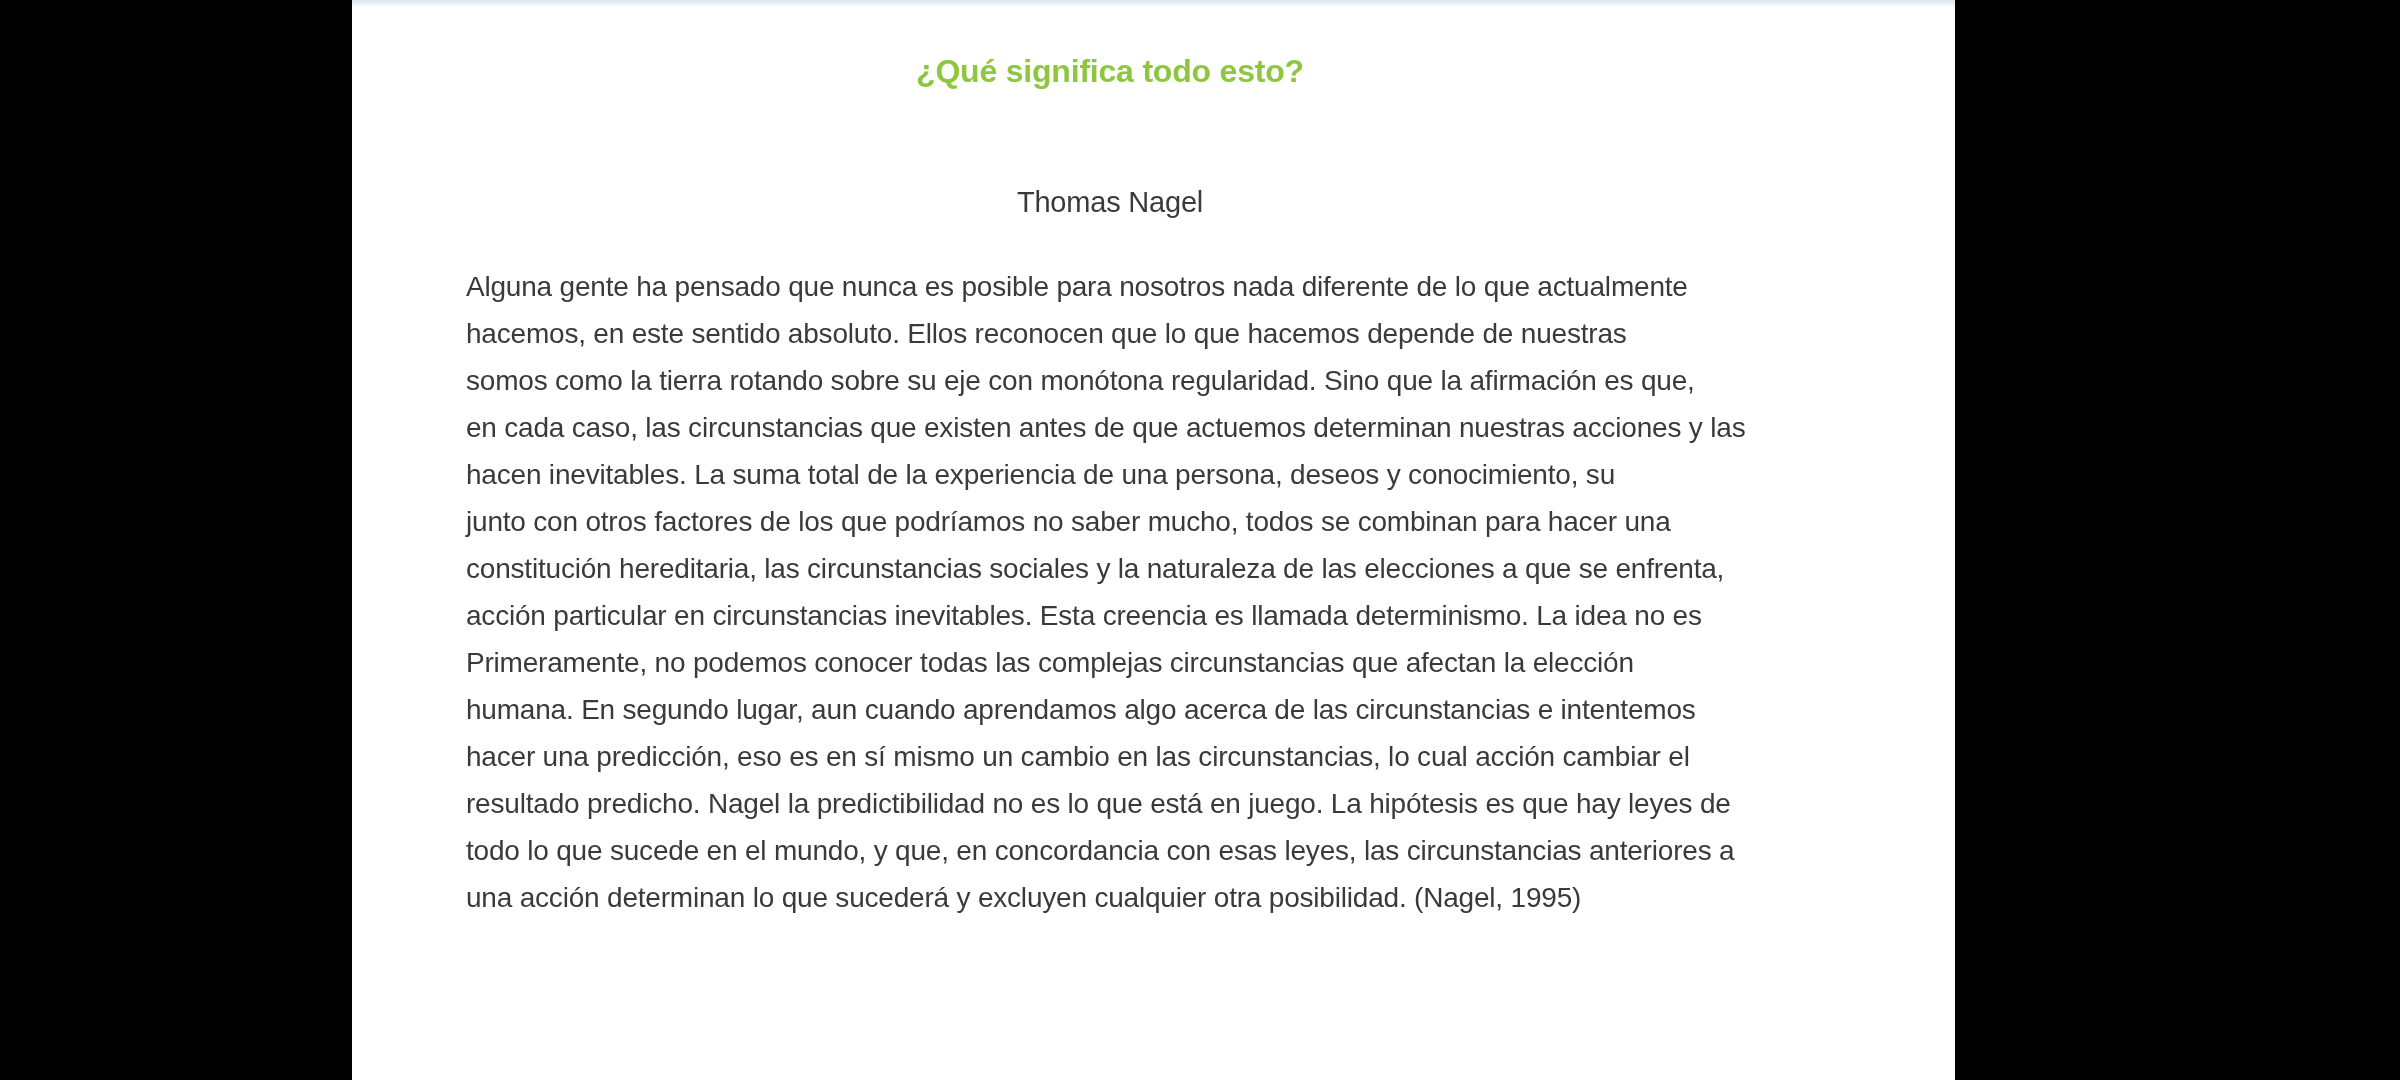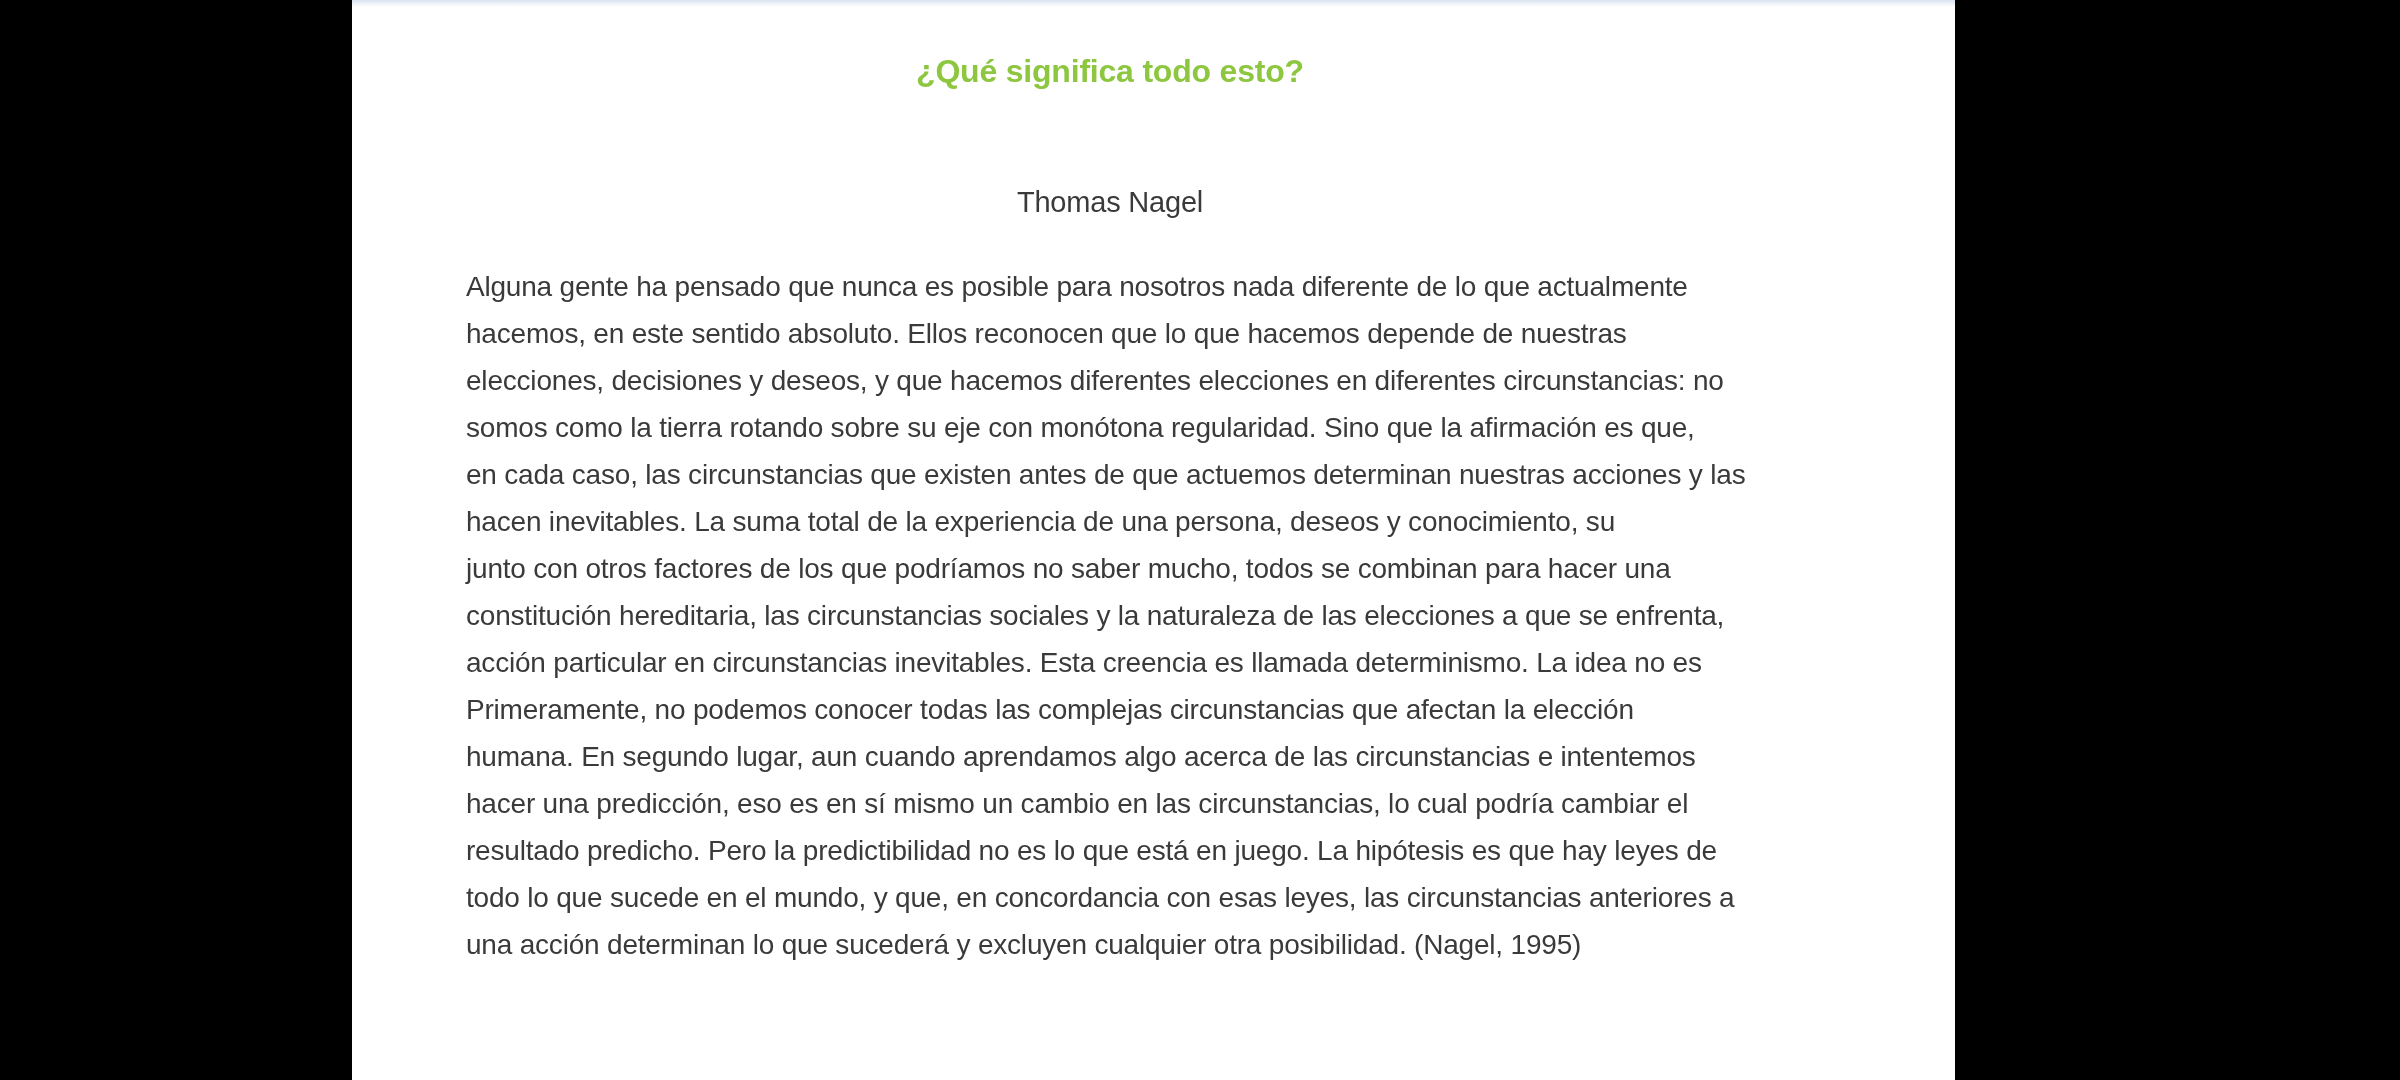--- a/index.html
+++ b/index.html
@@ -92,42 +92,41 @@
         <h1 class="doc-title">¿Qué significa todo esto?</h1>
         <div class="doc-author">Thomas Nagel</div>
       </div>
 
       <div class="doc-paragraph">
 
           <div class="doc-line">Alguna gente ha pensado que nunca es posible para nosotros nada diferente de lo que actualmente</div>
 
           <div class="doc-line">hacemos, en este sentido absoluto. Ellos reconocen que lo que hacemos depende de nuestras</div>
 
-          <div class="doc-line">elecciones, decisiones y deseos, y que hacemos diferentes elecciones en diferentes circunstancias: no</div>
 
           <div class="doc-line">somos como la tierra rotando sobre su eje con monótona regularidad. Sino que la afirmación es que,</div>
 
           <div class="doc-line">en cada caso, las circunstancias que existen antes de que actuemos determinan nuestras acciones y las</div>
 
           <div class="doc-line">hacen inevitables. La suma total de la experiencia de una persona, deseos y conocimiento, su</div>
 
           <div class="doc-line">junto con otros factores de los que podríamos no saber mucho, todos se combinan para hacer una</div>
 
           <div class="doc-line">constitución hereditaria, las circunstancias sociales y la naturaleza de las elecciones a que se enfrenta,</div>
 
           <div class="doc-line">acción particular en circunstancias inevitables. Esta creencia es llamada determinismo. La idea no es</div>
 
 
           <div class="doc-line">Primeramente, no podemos conocer todas las complejas circunstancias que afectan la elección</div>
 
           <div class="doc-line">humana. En segundo lugar, aun cuando aprendamos algo acerca de las circunstancias e intentemos</div>
 
-          <div class="doc-line">hacer una predicción, eso es en sí mismo un cambio en las circunstancias, lo cual podría cambiar el</div>
+          <div class="doc-line">hacer una predicción, eso es en sí mismo un cambio en las circunstancias, lo cual acción cambiar el</div>
 
-          <div class="doc-line">resultado predicho. Pero la predictibilidad no es lo que está en juego. La hipótesis es que hay leyes de</div>
+          <div class="doc-line">resultado predicho. Nagel la predictibilidad no es lo que está en juego. La hipótesis es que hay leyes de</div>
 
 
           <div class="doc-line">todo lo que sucede en el mundo, y que, en concordancia con esas leyes, las circunstancias anteriores a</div>
 
           <div class="doc-line">una acción determinan lo que sucederá y excluyen cualquier otra posibilidad. (Nagel, 1995)</div>
         </div>
     </div>
   </div>
 </div>
 

